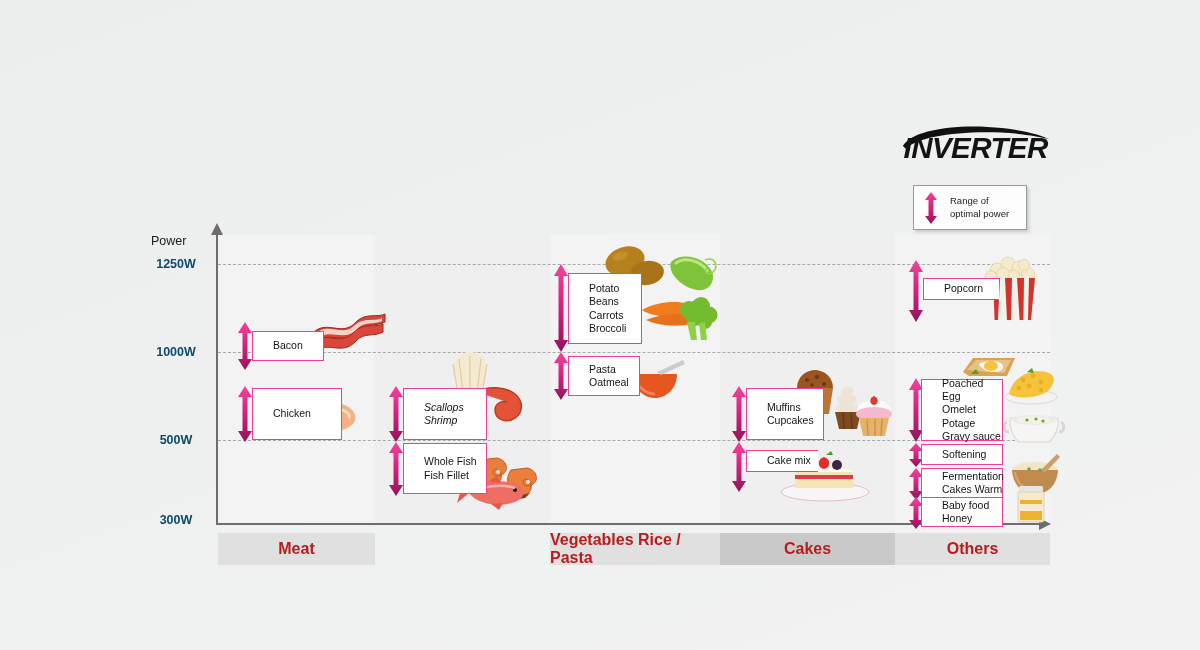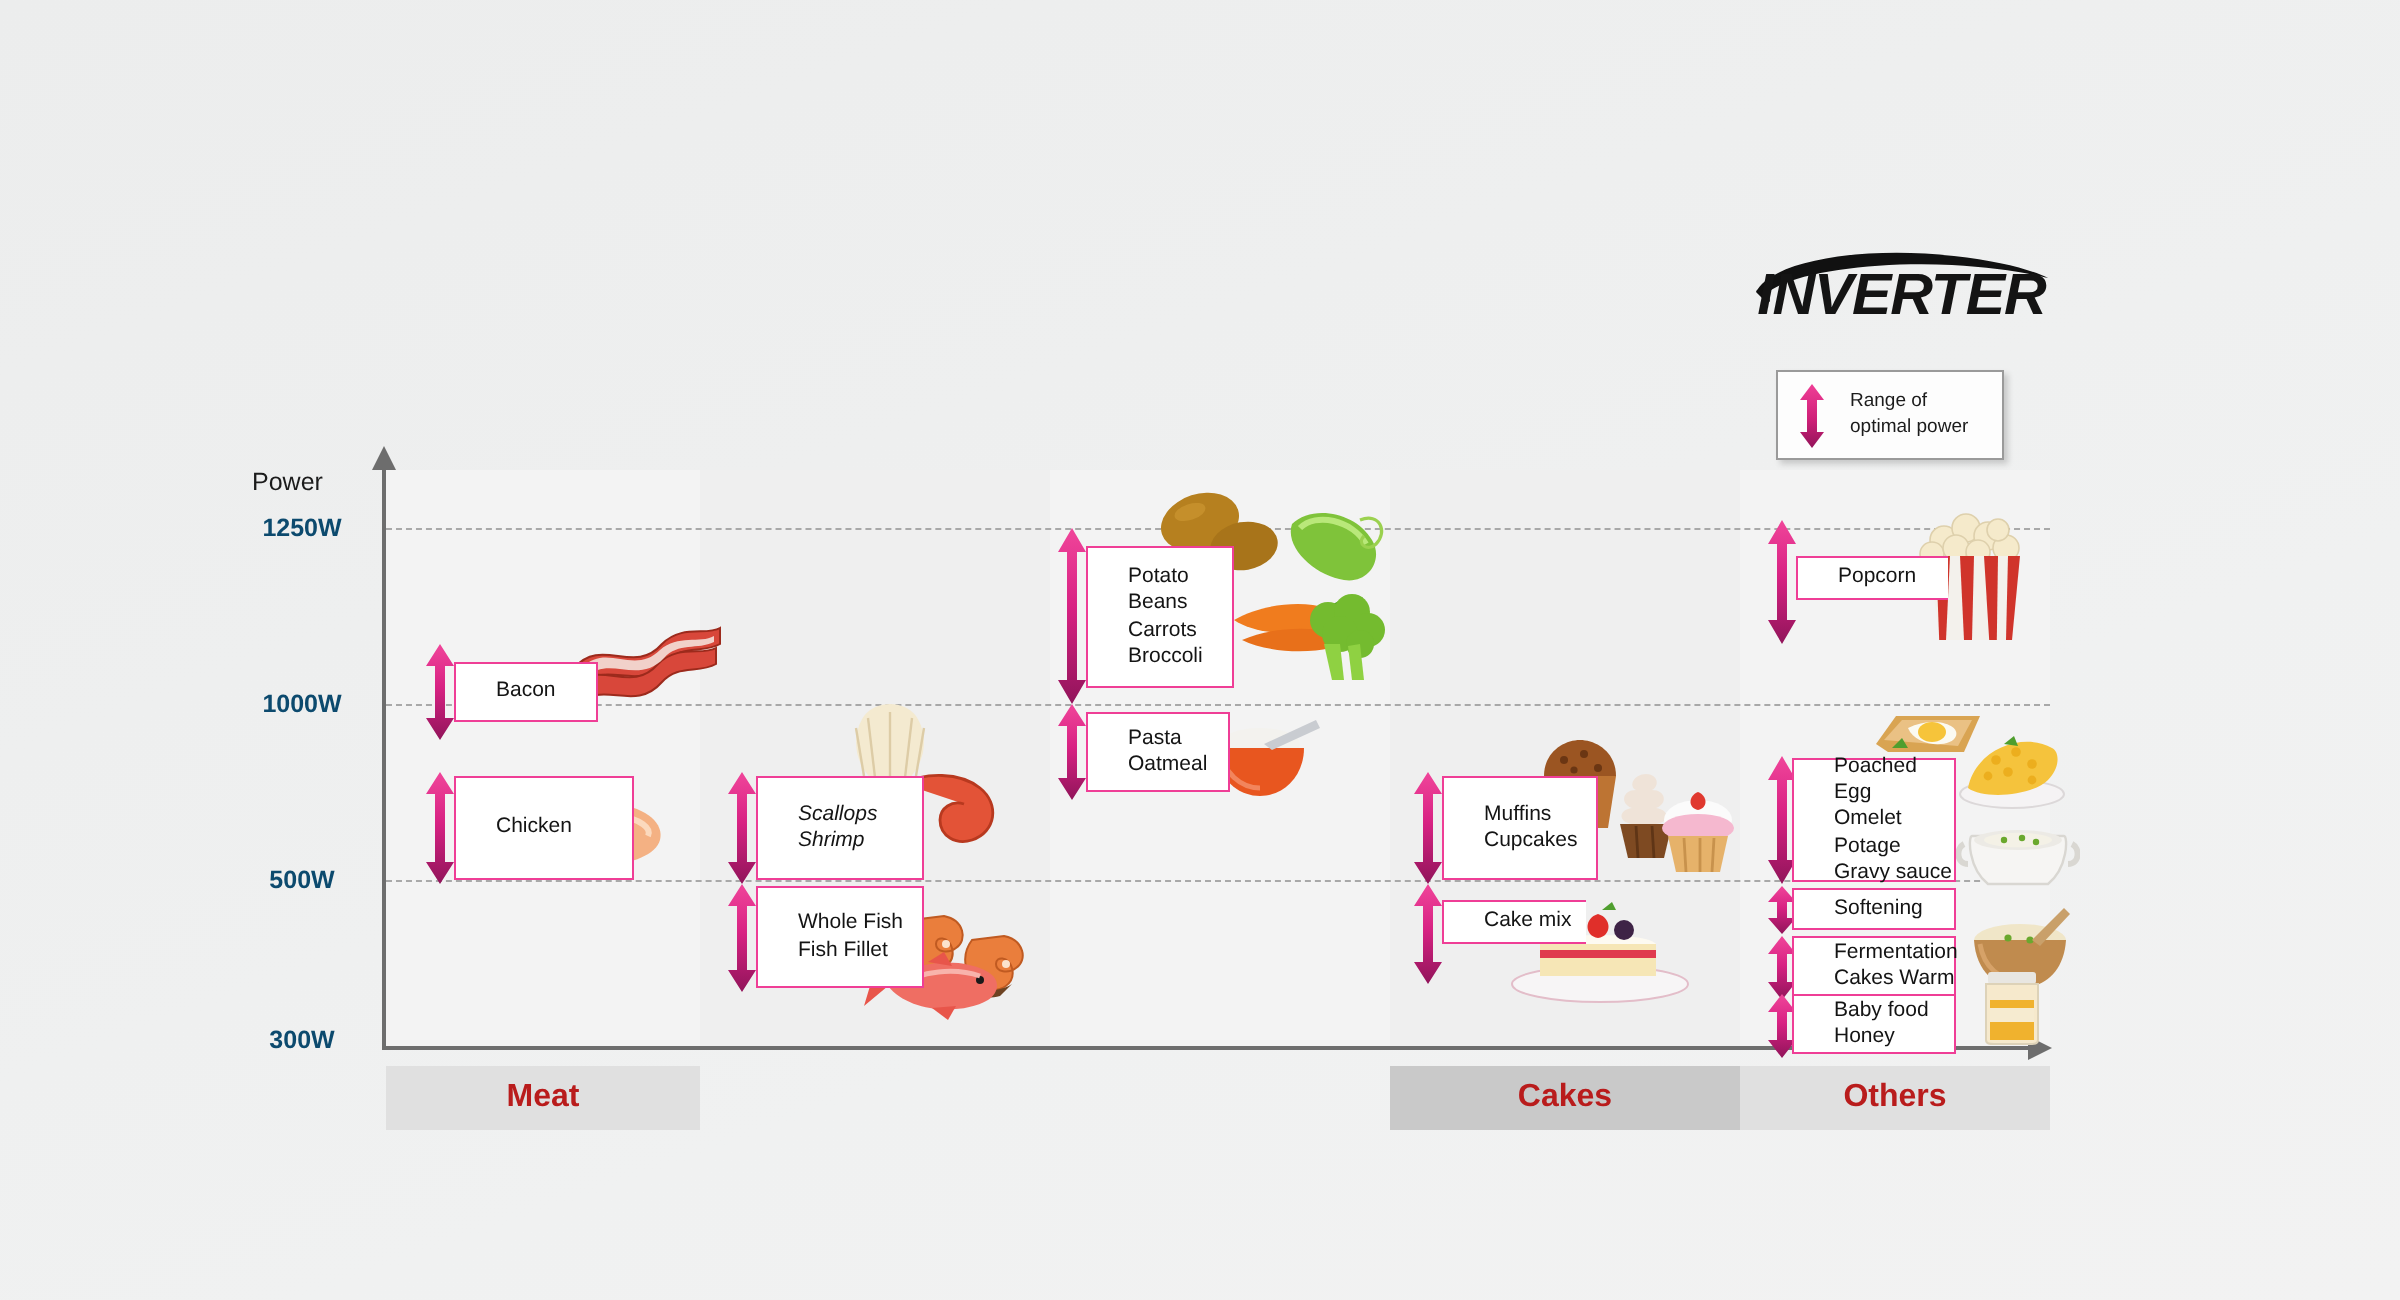--- a/index.html
+++ b/index.html
@@ -6,21 +6,21 @@
 
   body {
     width: 1200px;
     height: 650px;
     overflow: hidden;
     font-family: "Liberation Sans", sans-serif;
     background: linear-gradient(160deg, #eceded 0%, #eeefef 35%, #f0f1f1 65%, #f2f2f2 100%);
     position: relative;
   }
 
-  #stage { position: absolute; inset: 0; }
+  #stage { position: absolute; inset: 0; margin-left: 25px; }
 
   
   .logo-wrap {
     position: absolute;
     left: 872px; top: 122px;
     width: 160px; height: 46px;
   }
   .logo-text {
     position: absolute;
     left: 8px; top: 10px;
@@ -576,20 +576,23 @@
     <div class="item-box" style="left:14px;top:0px;width:82px;height:30px;">
       <span class="item-label">Baby food
 Honey</span>
     </div>
   </div>
 
   <div class="cat-strip">
     <div class="cat" style="left:0px;width:157px;background:#e0e0e0;">
       <span>Meat</span>
     </div>
+    <div class="cat" style="left:332px;width:170px;background:#e0e0e0;">
+      <span>Vegetables Rice / Pasta</span>
+    </div>
     <div class="cat" style="left:502px;width:175px;background:#c9c9c9;">
       <span>Cakes</span>
     </div>
     <div class="cat" style="left:677px;width:155px;background:#e0e0e0;">
       <span>Others</span>
     </div>
   </div>
 
 </div>
 

